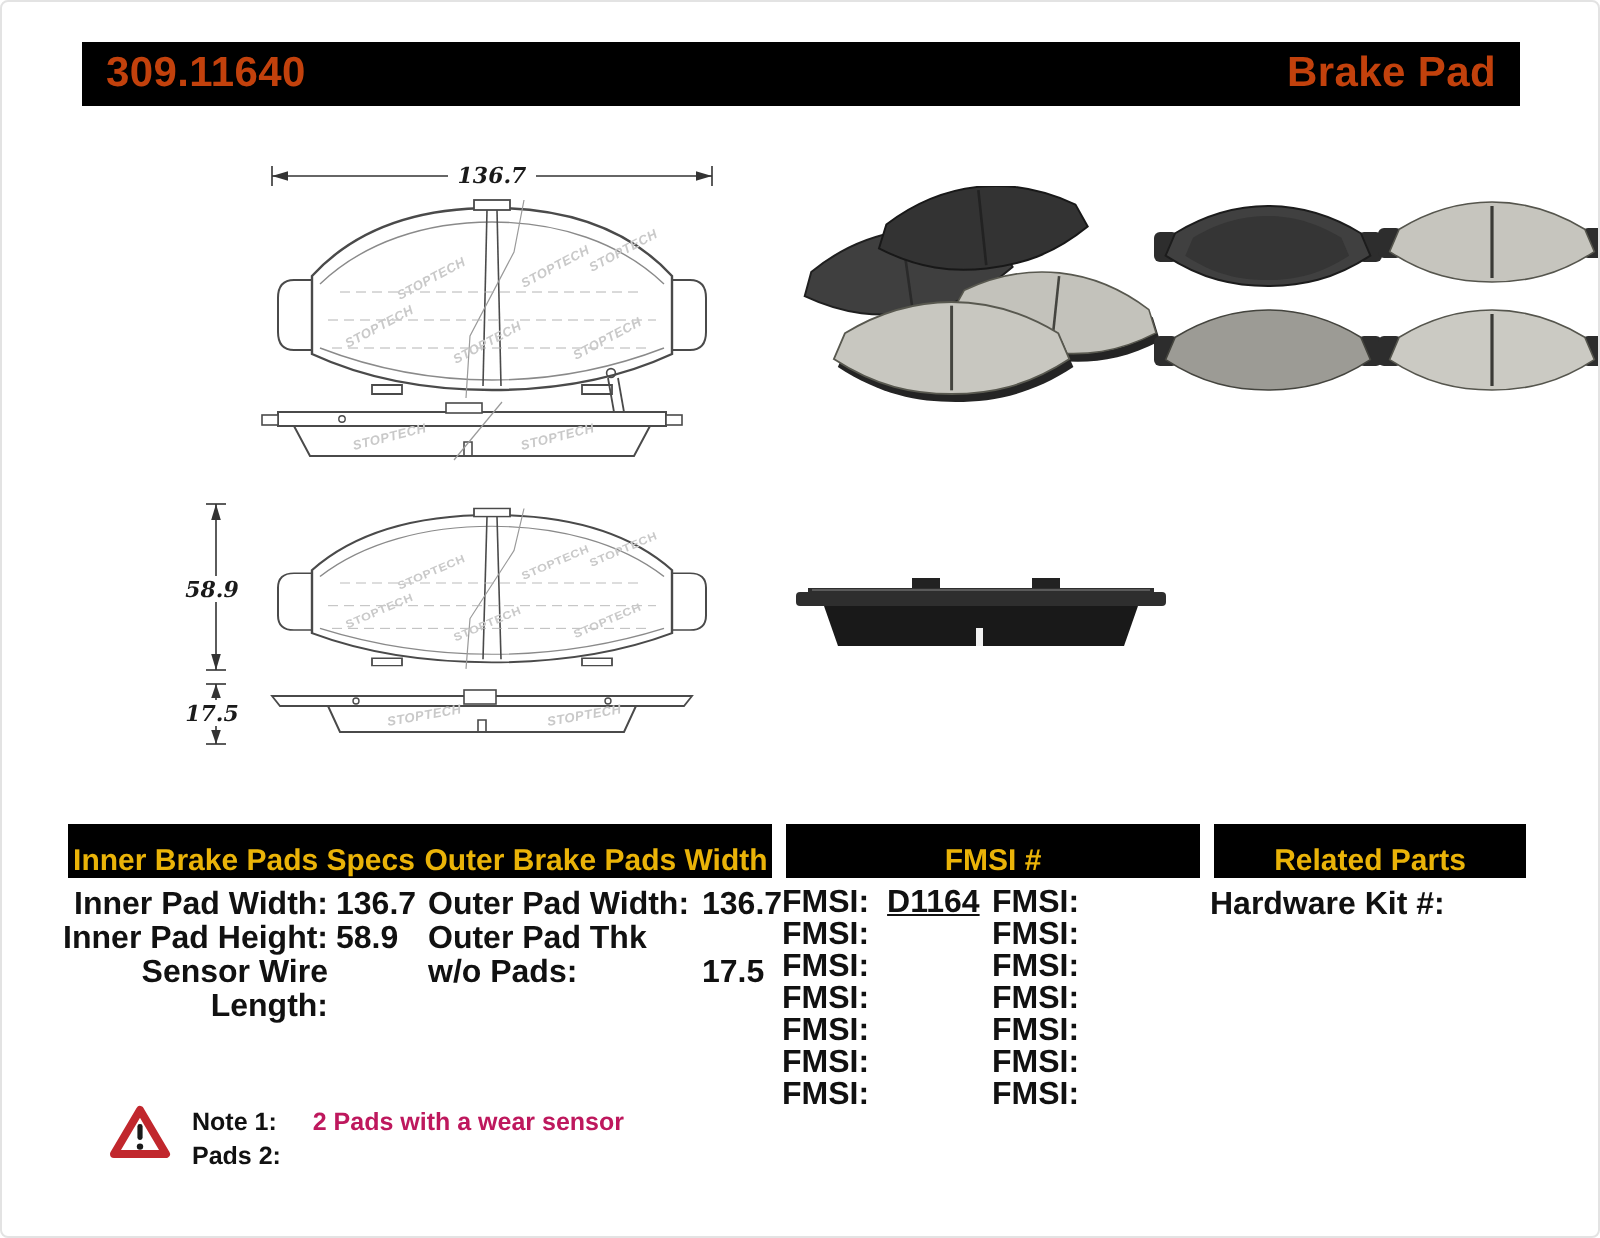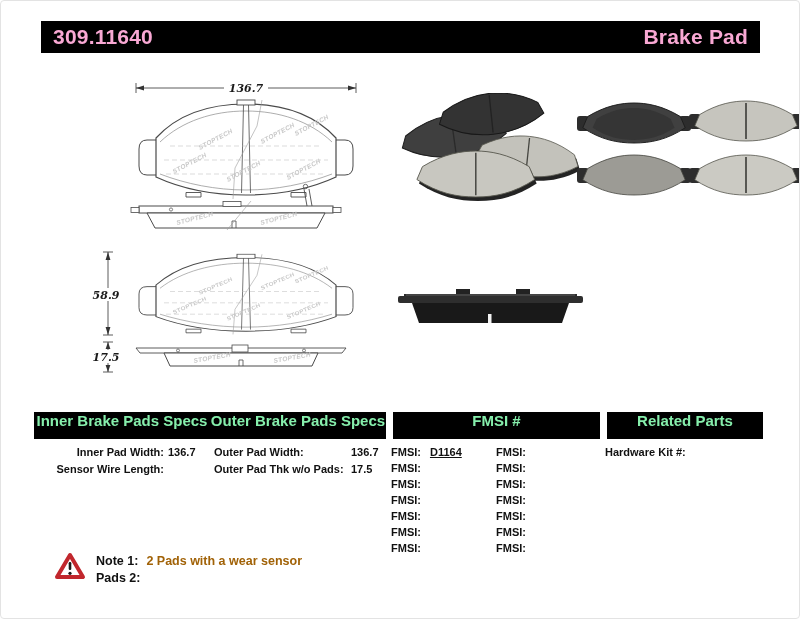--- a/index.html
+++ b/index.html
@@ -12,65 +12,65 @@
   }
   .page {
     position:absolute; inset:0;
     background:#fff;
     border:1px solid #e3e3e3;
     border-radius:4px;
   }
   
   .titlebar {
     position:absolute; left:40px; top:20px; width:719px; height:32px;
-    background:#000; color:#f9a8d4;
+    background:#000; color:#c2410c;
     display:flex; align-items:center; justify-content:space-between;
     padding:0 12px;
     font-size:21px; font-weight:bold; letter-spacing:0.2px;
   }
   
   .absblock { position:absolute; }
   .dimtext {
     font-family:"DejaVu Serif", serif;
     font-style:italic; font-weight:bold;
     font-size:11px; fill:#1a1a1a;
   }
   .wm {
     font-family:"Liberation Sans", sans-serif;
     font-size:6.5px; font-weight:bold; font-style:italic;
     fill:#c9c9c9; letter-spacing:0.3px;
   }
   
   .hdr {
     position:absolute; top:411px; height:27px;
-    background:#000; color:#86efac;
+    background:#000; color:#eab308;
     font-weight:bold; font-size:15px;
-    display:flex; align-items:flex-start; justify-content:center;
+    display:flex; align-items:flex-end; justify-content:center;
   }
   .hdr-pads { left:33px; width:352px; }
   .hdr-pads span { flex:1; text-align:center; }
   .hdr-fmsi { left:392px; width:207px; }
   .hdr-related { left:606px; width:156px; }
   .col { position:absolute; top:443px; }
-  .srow { line-height:17px; font-size:11px; font-weight:bold; color:#111; }
+  .srow { line-height:17px; font-size:16px; font-weight:bold; color:#111; }
   .lbl { display:inline-block; }
   .val { margin-left:4px; }
   .col-inner { left:30px; }
   .col-inner .lbl { width:133px; text-align:right; }
   .col-outer { left:213px; }
   .col-outer .lbl { width:133px; text-align:left; }
   .col-fmsi1 { left:390px; }
   .col-fmsi2 { left:495px; }
   .col-fmsi1 .srow, .col-fmsi2 .srow { line-height:16px; }
   .col-fmsi1 .val, .col-fmsi2 .val { margin-left:9px;text-decoration:underline; }
   .col-related { left:604px; }
   
   .notes-text { position:absolute; left:95px; top:552px; font-size:12.5px; font-weight:bold; color:#111; }
   .note-line { line-height:17px; }
-  .note-red { color:#a16207; margin-left:8px; }
+  .note-red { color:#be185d; margin-left:18px; }
 </style>
 </head>
 <body>
 
 <div class="page">
 
   <div class="titlebar">
     <span>309.11640</span>
     <span>Brake Pad</span>
   </div>
@@ -228,27 +228,28 @@
     <rect x="0" y="14" width="10" height="7" rx="2" fill="#2e2e2e"></rect>
     <rect x="175" y="14" width="10" height="7" rx="2" fill="#2e2e2e"></rect>
     <rect x="6" y="12" width="173" height="9" fill="#2e2e2e"></rect>
     <line x1="8" y1="13" x2="177" y2="13" stroke="#5a5a5a" stroke-width="1"></line>
     <path d="M14,21 L171,21 L164,41 L21,41 Z" fill="#191919"></path>
     <rect x="90" y="32" width="3.5" height="9" fill="#f2f2f2"></rect>
   </svg>
 
   <div class="hdr hdr-pads">
     <span>Inner Brake Pads Specs</span>
-    <span>Outer Brake Pads Specs</span>
+    <span>Outer Brake Pads Width</span>
   </div>
   <div class="hdr hdr-related">Related Parts</div>
   <div class="hdr hdr-fmsi">FMSI #</div>
 
   <div class="col col-inner">
     <div class="srow"><span class="lbl">Inner Pad Width:</span><span class="val">136.7</span></div>
+    <div class="srow"><span class="lbl">Inner Pad Height:</span><span class="val">58.9</span></div>
     <div class="srow"><span class="lbl">Sensor Wire Length:</span><span class="val"></span></div>
   </div>
 
   <div class="col col-outer">
     <div class="srow"><span class="lbl">Outer Pad Width:</span><span class="val">136.7</span></div>
     <div class="srow"><span class="lbl">Outer Pad Thk w/o Pads:</span><span class="val">17.5</span></div>
   </div>
 
   <div class="col col-fmsi1">
     <div class="srow"><span class="lbl">FMSI:</span><span class="val">D1164</span></div>

